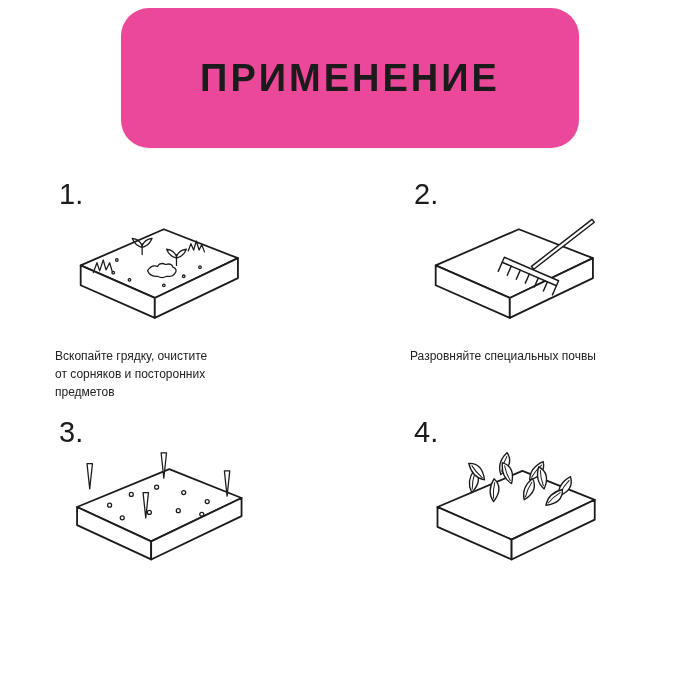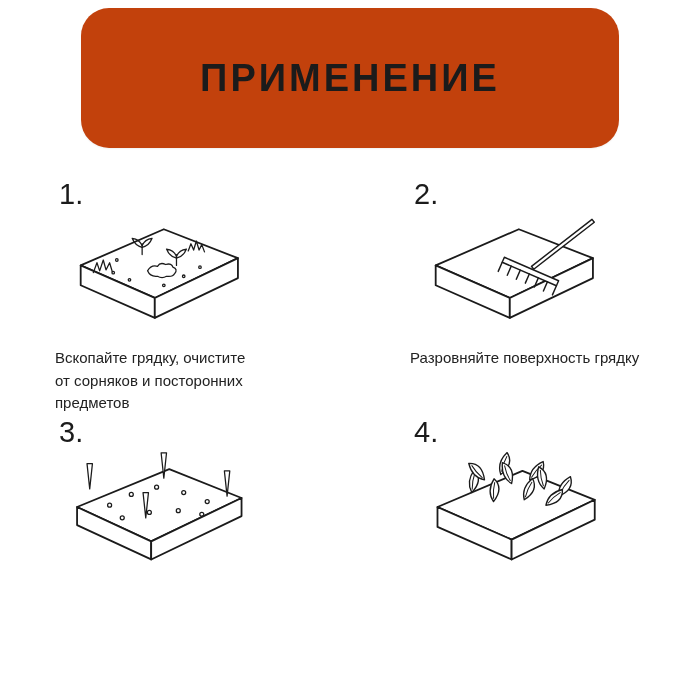--- a/index.html
+++ b/index.html
@@ -1,37 +1,37 @@
 <!DOCTYPE html>
 <html><head>
 <meta charset="utf-8">
 <style>
   html,body{margin:0;padding:0;background:#fff;}
   .page{
     position:relative;width:700px;height:700px;background:#ffffff;overflow:hidden;
     font-family:"Liberation Sans","DejaVu Sans",sans-serif;color:#1b1b1b;
   }
   .header-card{
-    width:538px;height:140px;margin:8px auto 0;background:#c2410c;
+    width:458px;height:140px;margin:8px auto 0;background:#ec4899;
     border-radius:28px;display:flex;align-items:center;justify-content:center;
     box-shadow:0 1px 2px rgba(0,0,0,0.06);
   }
   .page-title{
     font-size:38px;font-weight:600;letter-spacing:3px;color:#1b1b1b;
   }
   .steps-grid{
     display:grid;grid-template-columns:350px 350px;grid-template-rows:238px auto;
     margin-top:24px;
   }
   .step{box-sizing:border-box;padding-left:55px;}
   .step:nth-child(even){padding-left:60px;}
   .step-number{font-size:29px;font-weight:500;color:#1b1b1b;margin:6px 0 0 4px;}
   .illus{display:block;width:205px;height:122px;margin-top:2px;}
   .caption{
-    font-size:15px;line-height:1.5;color:#222;margin:12px 0 0 0;
+    font-size:12px;line-height:1.5;color:#222;margin:12px 0 0 0;
     white-space:pre-line;
   }
 </style>
 </head>
 <body>
 
 <div class="page">
 
   <div class="header-card">
     <div class="page-title">ПРИМЕНЕНИЕ</div>
@@ -85,21 +85,21 @@
             <path d="M93.6,54.5 L89.2,64.6"></path>
             <path d="M103.6,58.8 L99.2,68.9"></path>
             <path d="M113.6,63.2 L109.2,73.3"></path>
             <path d="M123.6,67.5 L119.2,77.6"></path>
             <path d="M133.6,71.8 L129.2,81.9"></path>
             <path d="M143.6,76.2 L139.2,86.3"></path>
             <path d="M153.6,80.5 L149.2,90.6"></path>
           </g>
         </g>
       </svg>
-      <p class="caption">Разровняйте поверхность грядку</p>
+      <p class="caption">Разровняйте специальных почвы</p>
     </div>
 
     <div class="step">
       <div class="step-number">3.</div>
       <svg class="illus" viewBox="0 0 210 135" aria-label="garden-bed-with-material-and-pegs">
         <g stroke="#1b1b1b" fill="#ffffff" stroke-width="2" stroke-linejoin="round" stroke-linecap="round">
           <path d="M16,62 L118,20 L198,52 L98,100 Z"></path>
           <path d="M16,62 L16,82 L98,120 L98,100 Z"></path>
           <path d="M98,100 L98,120 L198,72 L198,52 Z"></path>
         </g>

